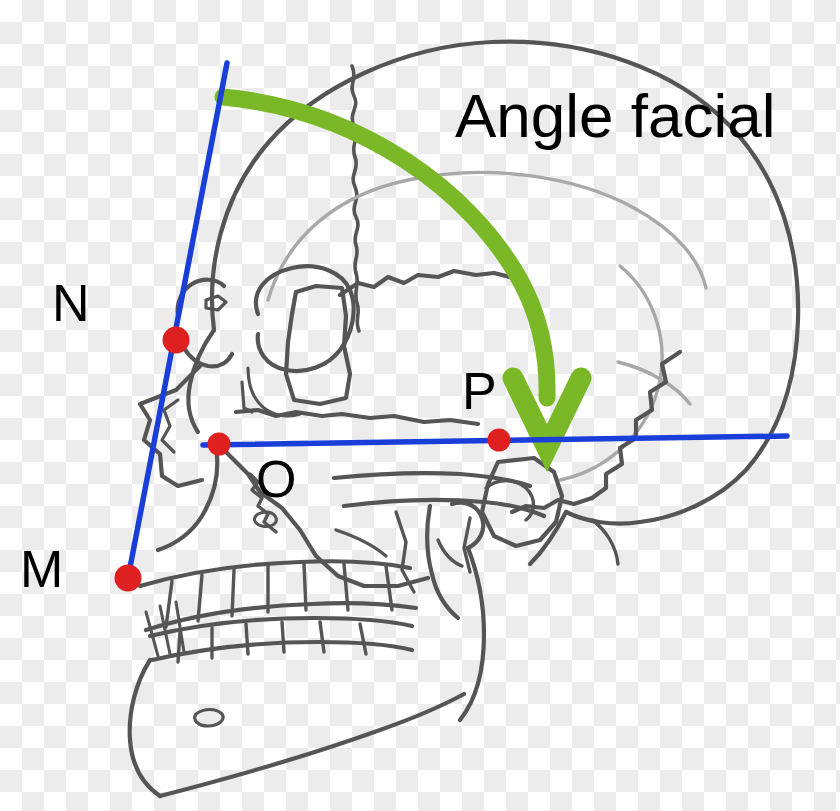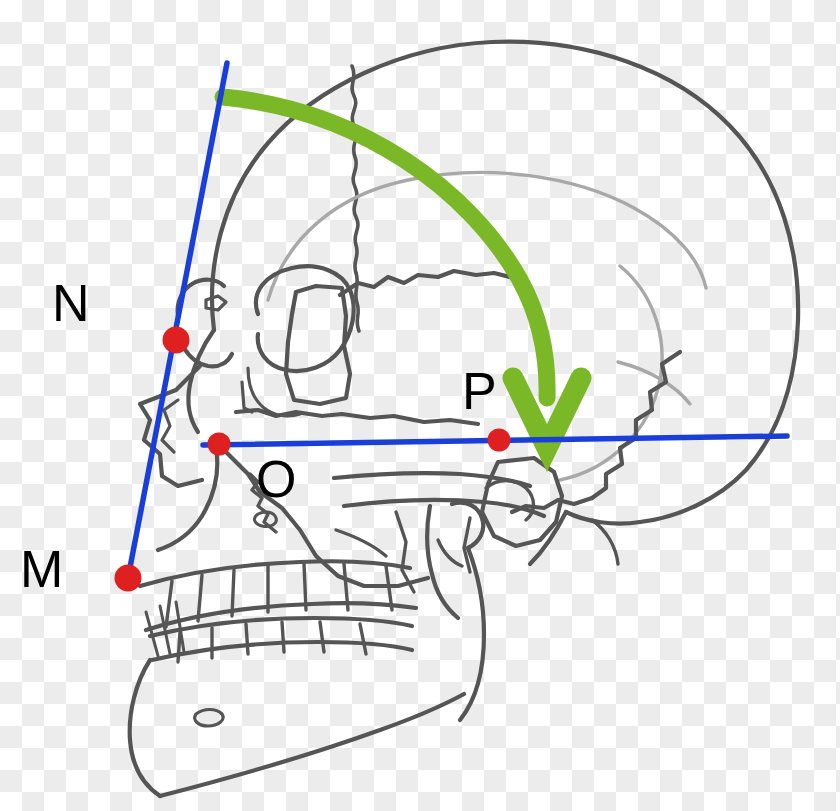--- a/index.html
+++ b/index.html
@@ -242,20 +242,21 @@
     </g>
 
     <g>
       <circle cx="176" cy="340" r="13.5" fill="#DE2020"></circle>
       <circle cx="219" cy="444" r="11.5" fill="#DE2020"></circle>
       <circle cx="499" cy="440" r="11.5" fill="#DE2020"></circle>
       <circle cx="128" cy="578" r="13.5" fill="#DE2020"></circle>
     </g>
   </svg>
 
+  <div class="lbl" id="label-title">Angle facial</div>
 
   <div class="lbl" id="label-N">N</div>
 
   <div class="lbl" id="label-M">M</div>
 
   <div class="lbl" id="label-O">O</div>
 
   <div class="lbl" id="label-P">P</div>
 
 </div>

